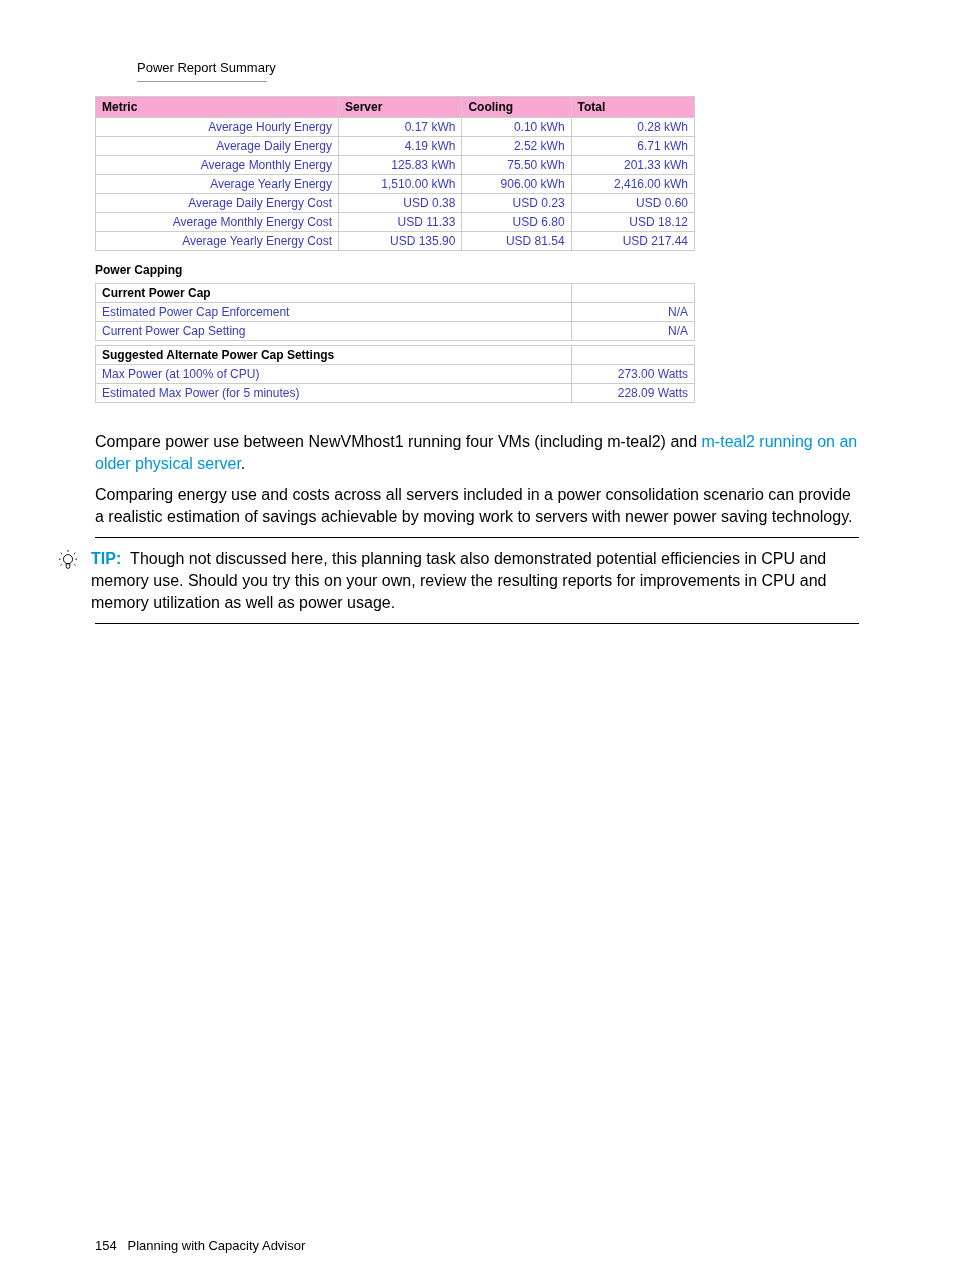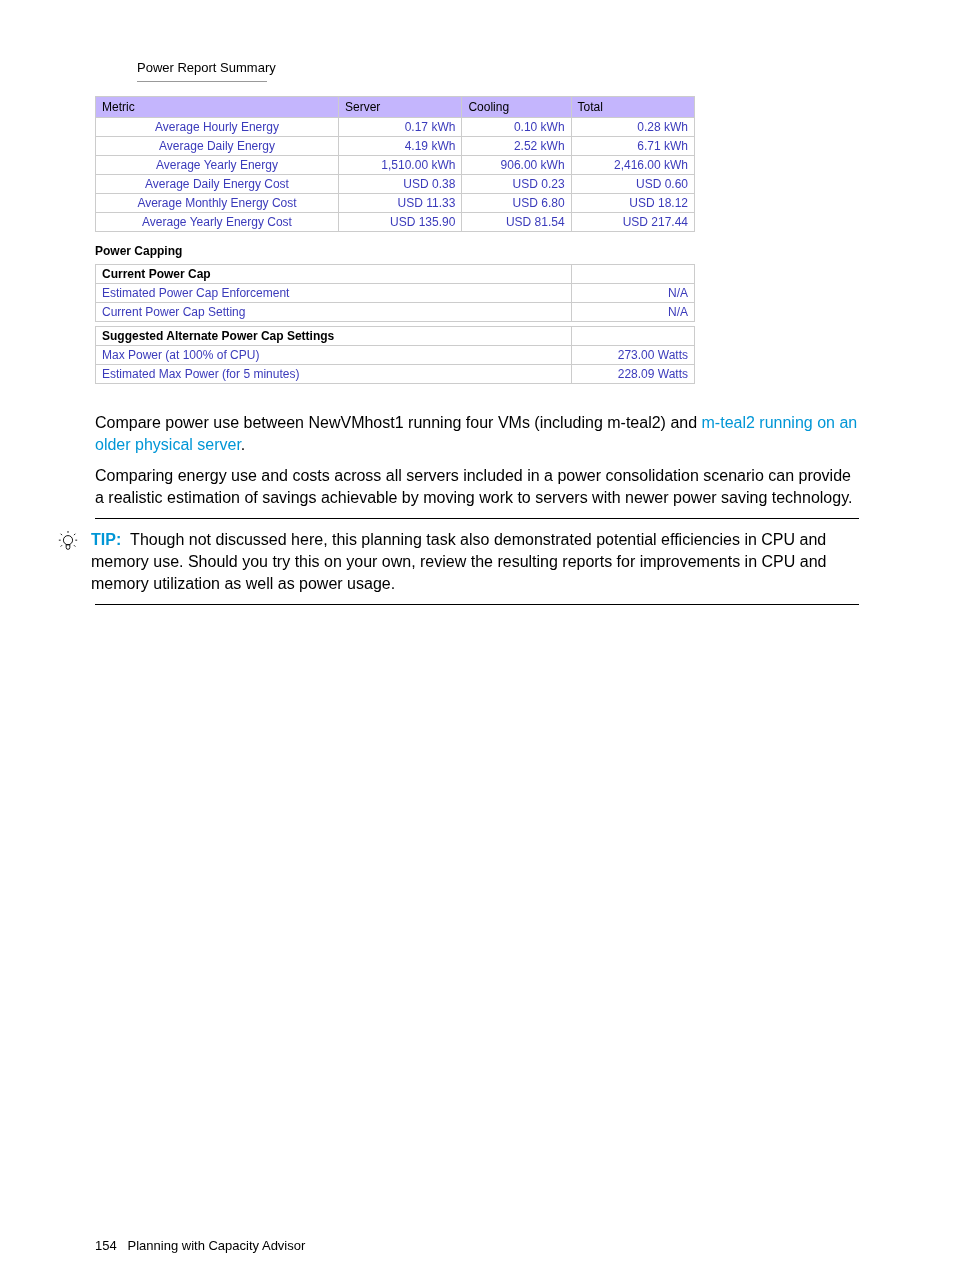--- a/index.html
+++ b/index.html
@@ -35,43 +35,43 @@
     width: 600px;
   }
 
   table.power-table {
     border-collapse: collapse;
     width: 100%;
     font-size: 12px;
   }
   table.power-table th {
     text-align: left;
-    font-weight: normal;
+    font-weight: bold;
     color: #000;
     border-top: 1px solid #ccc;
     border-bottom: 1px solid #ccc;
     border-left: 1px solid #ccc;
     border-right: 1px solid #ccc;
     padding: 3px 6px;
-    background: #c4b5fd;
+    background: #f9a8d4;
   }
   table.power-table th.num {
     text-align: left;
   }
   table.power-table td {
     border-left: 1px solid #ccc;
     border-right: 1px solid #ccc;
     border-bottom: 1px solid #ccc;
     padding: 2px 6px;
     color: #3b3bbb;
     font-size: 12px;
   }
   table.power-table td.metric {
     color: #3b3bbb;
-    text-align: center;
+    text-align: right;
     width: 230px;
   }
   table.power-table td.num {
     text-align: right;
     color: #3b3bbb;
   }
   table.power-table th:first-child,
   table.power-table td:first-child { border-left: 1px solid #ccc; }
   table.power-table th:last-child,
   table.power-table td:last-child { border-right: 1px solid #ccc; }
@@ -186,20 +186,26 @@
             <td class="metric">Average Hourly Energy</td>
             <td class="num">0.17 kWh</td>
             <td class="num">0.10 kWh</td>
             <td class="num">0.28 kWh</td>
           </tr>
           <tr>
             <td class="metric">Average Daily Energy</td>
             <td class="num">4.19 kWh</td>
             <td class="num">2.52 kWh</td>
             <td class="num">6.71 kWh</td>
+          </tr>
+          <tr>
+            <td class="metric">Average Monthly Energy</td>
+            <td class="num">125.83 kWh</td>
+            <td class="num">75.50 kWh</td>
+            <td class="num">201.33 kWh</td>
           </tr>
           <tr>
             <td class="metric">Average Yearly Energy</td>
             <td class="num">1,510.00 kWh</td>
             <td class="num">906.00 kWh</td>
             <td class="num">2,416.00 kWh</td>
           </tr>
           <tr>
             <td class="metric">Average Daily Energy Cost</td>
             <td class="num">USD 0.38</td>

